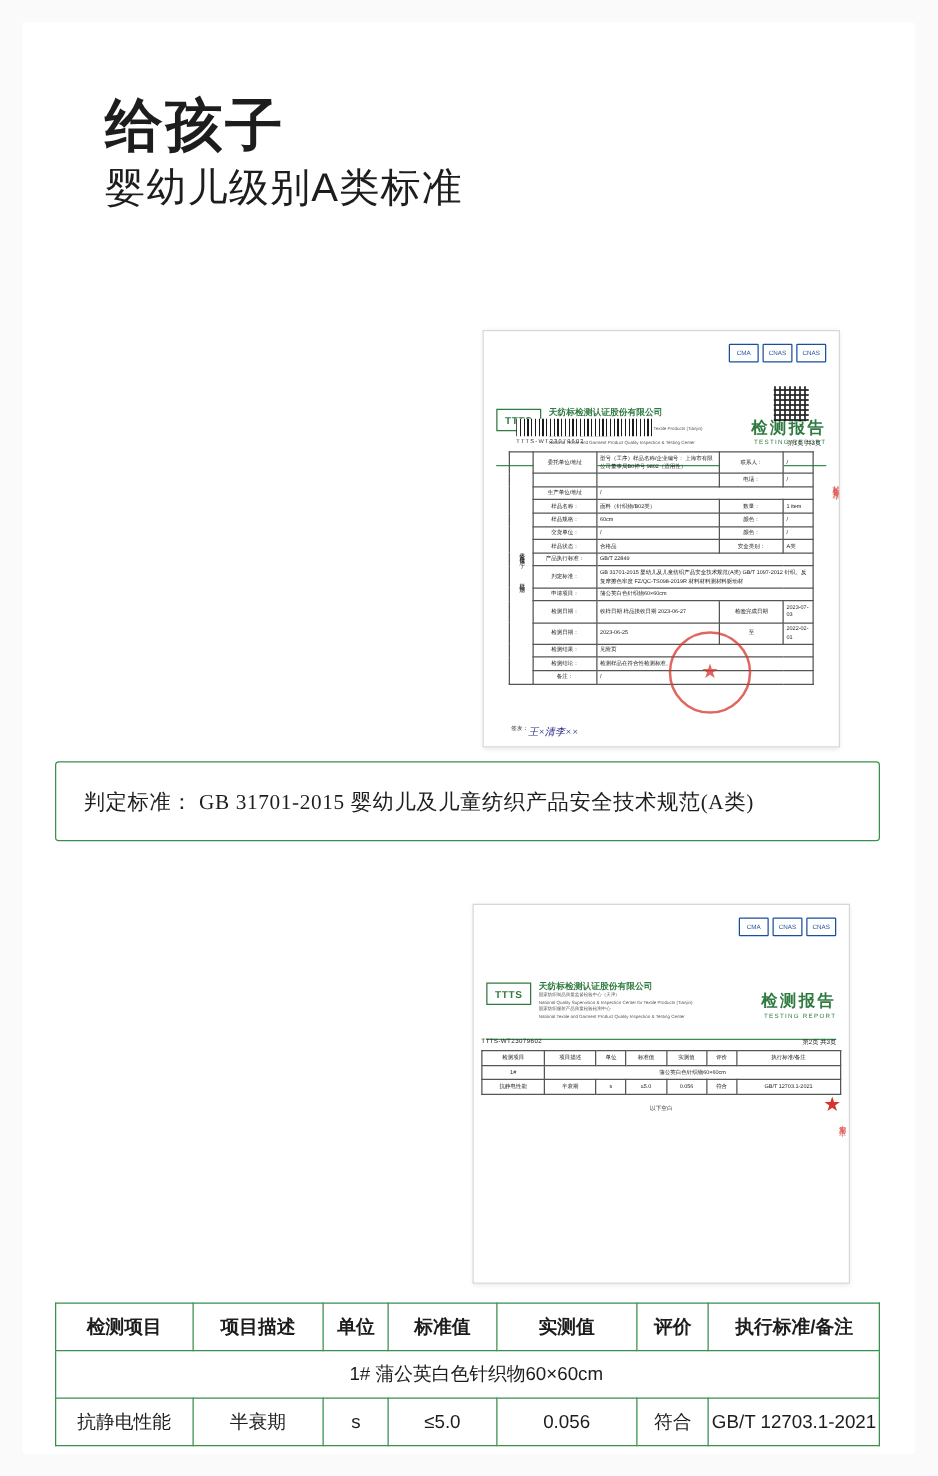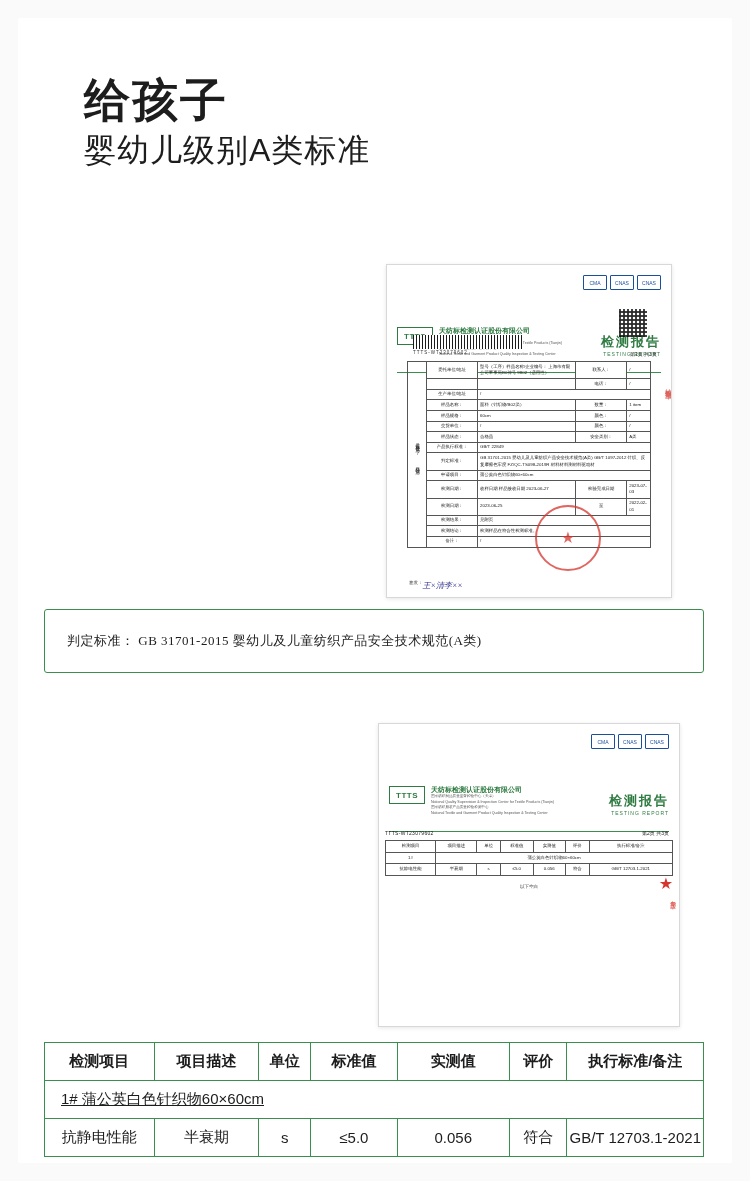--- a/index.html
+++ b/index.html
@@ -257,21 +257,21 @@
     width: 658px;
     height: 62px;
     border: 1px solid #3a8f4e;
     border-radius: 3px;
     display: flex;
     align-items: center;
     background: #fff;
   }
   .std-bar .txt {
     font-family: "Liberation Serif", "DejaVu Serif", serif;
-    font-size: 13px;
+    font-size: 17px;
     color: #1d1d1d;
     padding-left: 22px;
     letter-spacing: 0.5px;
     white-space: nowrap;
   }
 
   
   .sec2-title {
     position: absolute;
     left: 40px;
@@ -362,21 +362,21 @@
   .result-table th, .result-table td {
     border: 1px solid #3a8f4e;
     font-size: 15px;
     color: #1d1d1d;
     text-align: center;
     padding: 9px 2px;
     font-weight: normal;
     white-space: nowrap;
   }
   .result-table th { font-weight: bold; }
-  .result-table td.left { text-align: left; padding-left: 16px; text-decoration: underline; }
+  .result-table td.left { text-align: center; padding-left: 16px; }
   .rt-c1 { width: 120px; }
   .rt-c2 { width: 120px; }
   .rt-c3 { width: 56px; }
   .rt-c4 { width: 100px; }
   .rt-c5 { width: 140px; }
   .rt-c6 { width: 64px; }
   .rt-c7 { width: 120px; }
 </style>
 </head>
 <body>

